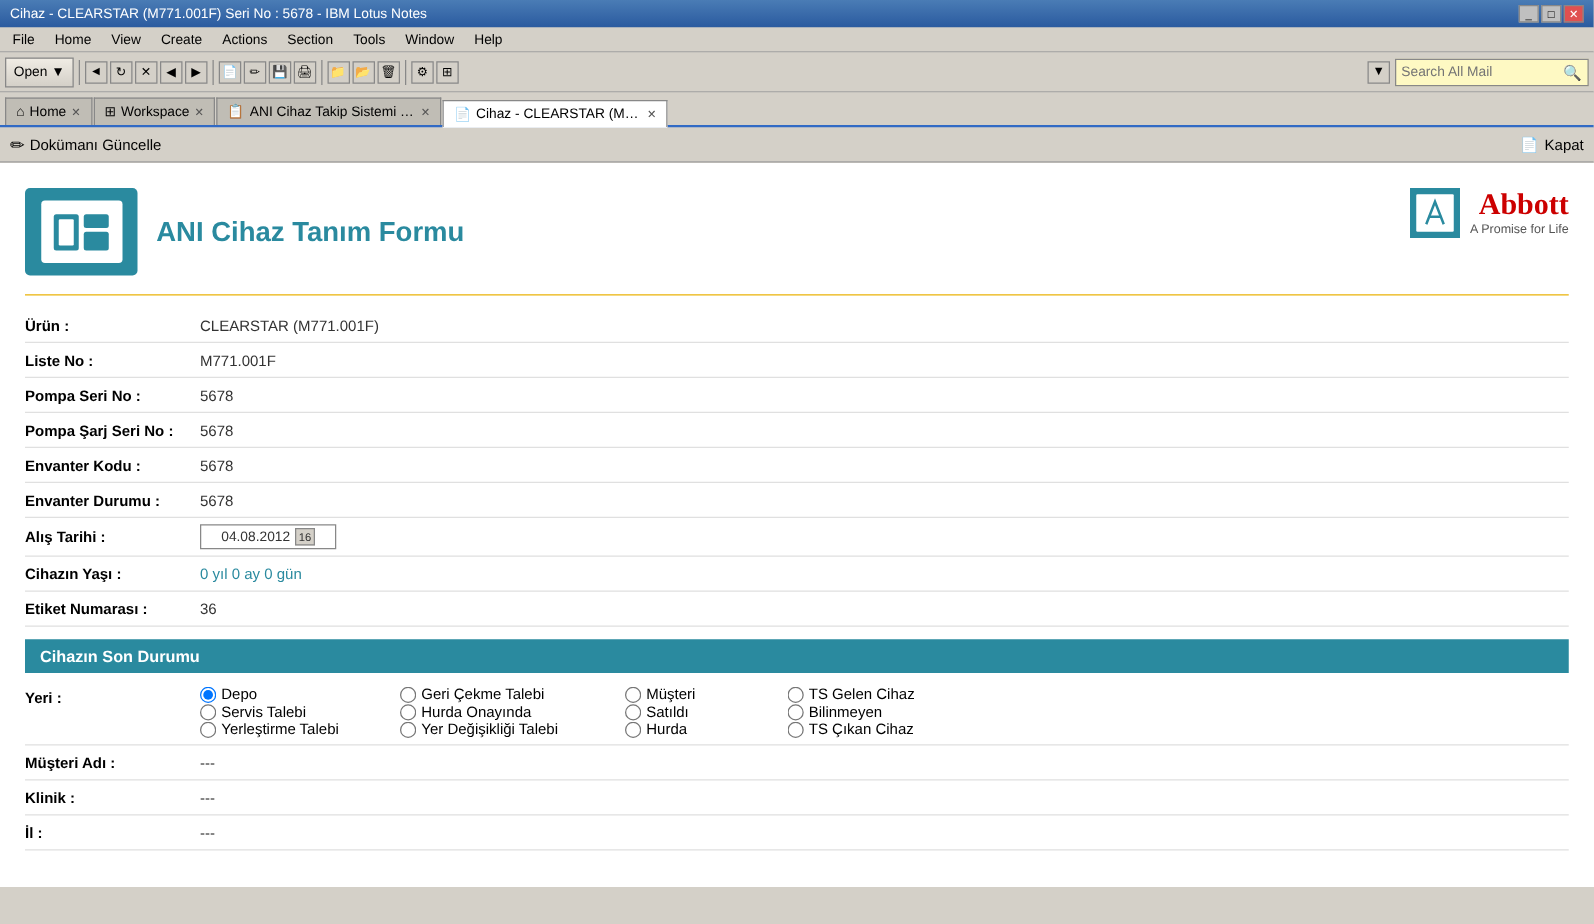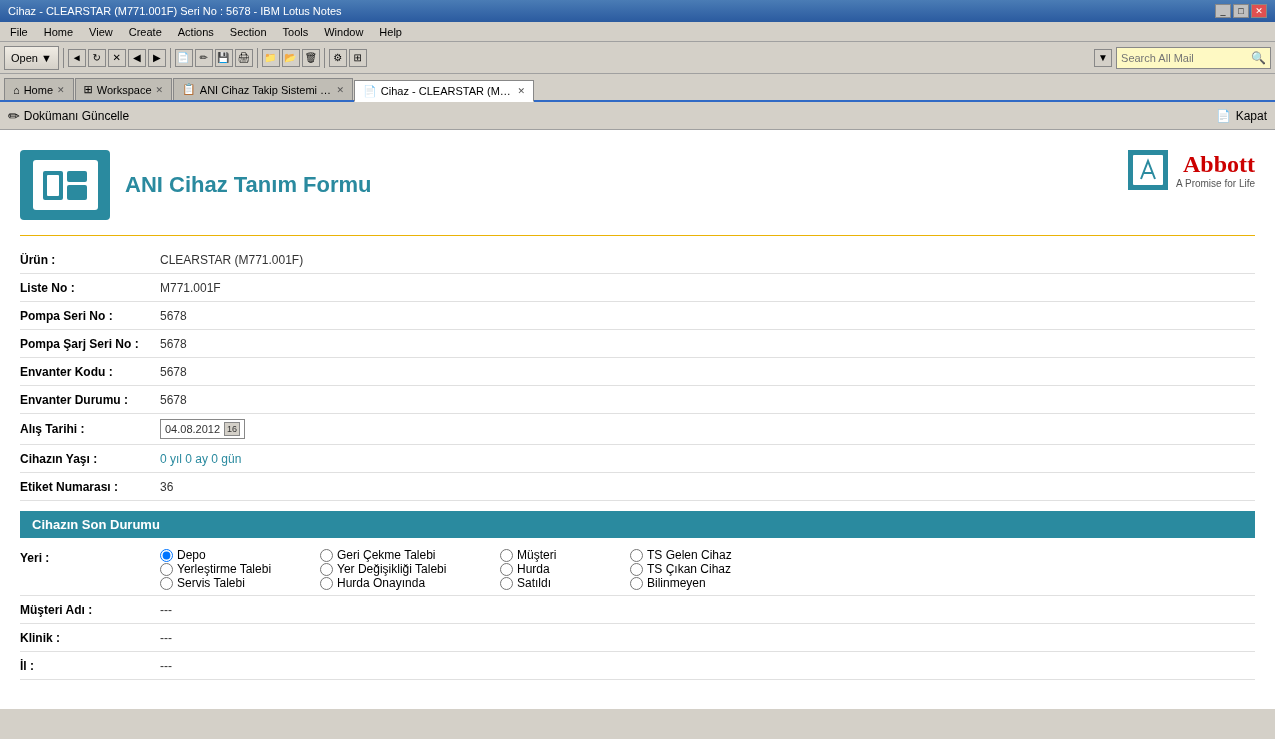--- a/index.html
+++ b/index.html
@@ -198,21 +198,21 @@
       color: #000;
       flex-shrink: 0;
     }
     .field-value {
       font-size: 12px;
       color: #333;
     }
     .field-value.age { color: #2a8a9f; }
     .date-field {
       border: 1px solid #888;
-      padding: 2px 4px;
+      padding: 2px 16px;
       font-size: 11px;
       display: flex; align-items: center; gap: 4px;
     }
     .date-icon {
       width: 16px; height: 14px;
       background: #d4d0c8;
       border: 1px solid #888;
       font-size: 9px;
       display: flex; align-items: center; justify-content: center;
     }
@@ -432,52 +432,52 @@
           </div>
           <div class="radio-item" style="width:170px;">
             <input type="radio" name="yeri" style="">
             <span>TS Gelen Cihaz</span>
           </div>
         </div>
 
         <div style="display:flex; gap:0; align-items:center;">
           <div class="radio-item">
             <input type="radio" name="yeri" style="">
-            <span>Yerleştirme Talebi</span>
+            <span>Servis Talebi</span>
           </div>
           <div class="radio-item" style="width:180px;">
             <input type="radio" name="yeri" style="">
-            <span>Yer Değişikliği Talebi</span>
+            <span>Hurda Onayında</span>
           </div>
           <div class="radio-item" style="width:130px;">
             <input type="radio" name="yeri" style="">
-            <span>Hurda</span>
+            <span>Satıldı</span>
           </div>
           <div class="radio-item" style="width:170px;">
             <input type="radio" name="yeri" style="">
-            <span>TS Çıkan Cihaz</span>
+            <span>Bilinmeyen</span>
           </div>
         </div>
 
         <div style="display:flex; gap:0; align-items:center;">
           <div class="radio-item">
             <input type="radio" name="yeri" style="">
-            <span>Servis Talebi</span>
+            <span>Yerleştirme Talebi</span>
           </div>
           <div class="radio-item" style="width:180px;">
             <input type="radio" name="yeri" style="">
-            <span>Hurda Onayında</span>
+            <span>Yer Değişikliği Talebi</span>
           </div>
           <div class="radio-item" style="width:130px;">
             <input type="radio" name="yeri" style="">
-            <span>Satıldı</span>
+            <span>Hurda</span>
           </div>
           <div class="radio-item" style="width:170px;">
             <input type="radio" name="yeri" style="">
-            <span>Bilinmeyen</span>
+            <span>TS Çıkan Cihaz</span>
           </div>
         </div>
 
       </div>
     </div>
 
     <div class="field-row">
       <div class="field-label">Müşteri Adı :</div>
       <div class="field-value">---</div>
     </div>

